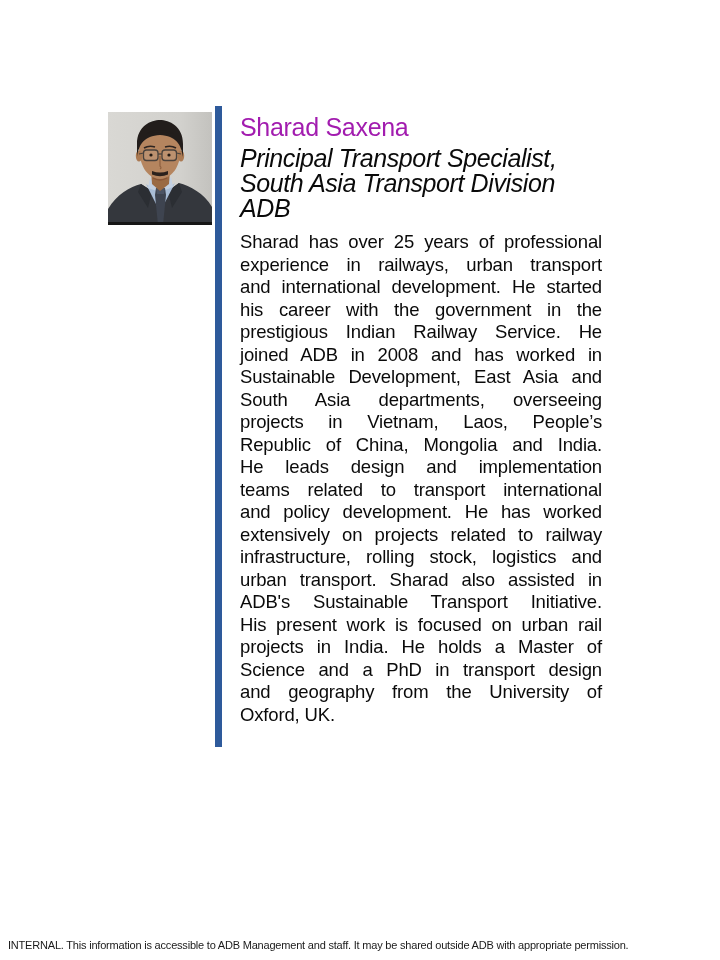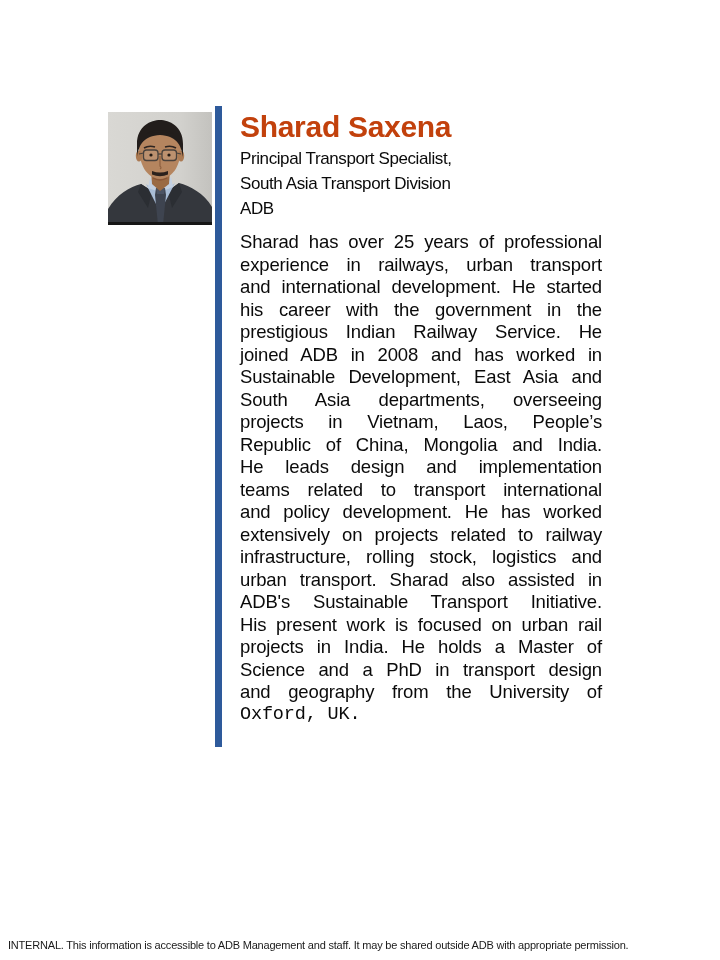--- a/index.html
+++ b/index.html
@@ -32,30 +32,31 @@
     height: 641px;
     background: #2E5A9B;
   }
   .header-block {
     position: absolute;
     left: 240px;
     top: 112px;
     width: 370px;
   }
   .name {
-    font-size: 30px;
-    font-weight: bold;
+    font-size: 25px;
+    font-weight: normal;
     letter-spacing: -0.3px;
     line-height: 30px;
-    color: #c2410c;
+    color: #a21caf;
     white-space: nowrap;
   }
   .title-lines {
     margin-top: 4px;
-    font-size: 17px;
+    font-style: italic;
+    font-size: 25px;
     line-height: 25px;
     letter-spacing: -0.4px;
     color: #0a0a0a;
   }
   .title-line { white-space: nowrap; }
   .bio {
     position: absolute;
     left: 240px;
     top: 231px;
     width: 362px;
@@ -64,21 +65,20 @@
     letter-spacing: -0.15px;
     color: #0a0a0a;
   }
   .bio-line {
     text-align: justify;
     text-align-last: justify;
     white-space: normal;
   }
   .bio-line:last-child {
     text-align-last: left;
-    font-family: Liberation Mono, monospace;
   }
   .footer {
     position: absolute;
     left: 8px;
     top: 938px;
     width: 704px;
     font-size: 11px;
     line-height: 14px;
     letter-spacing: -0.2px;
     color: #1a1a1a;

